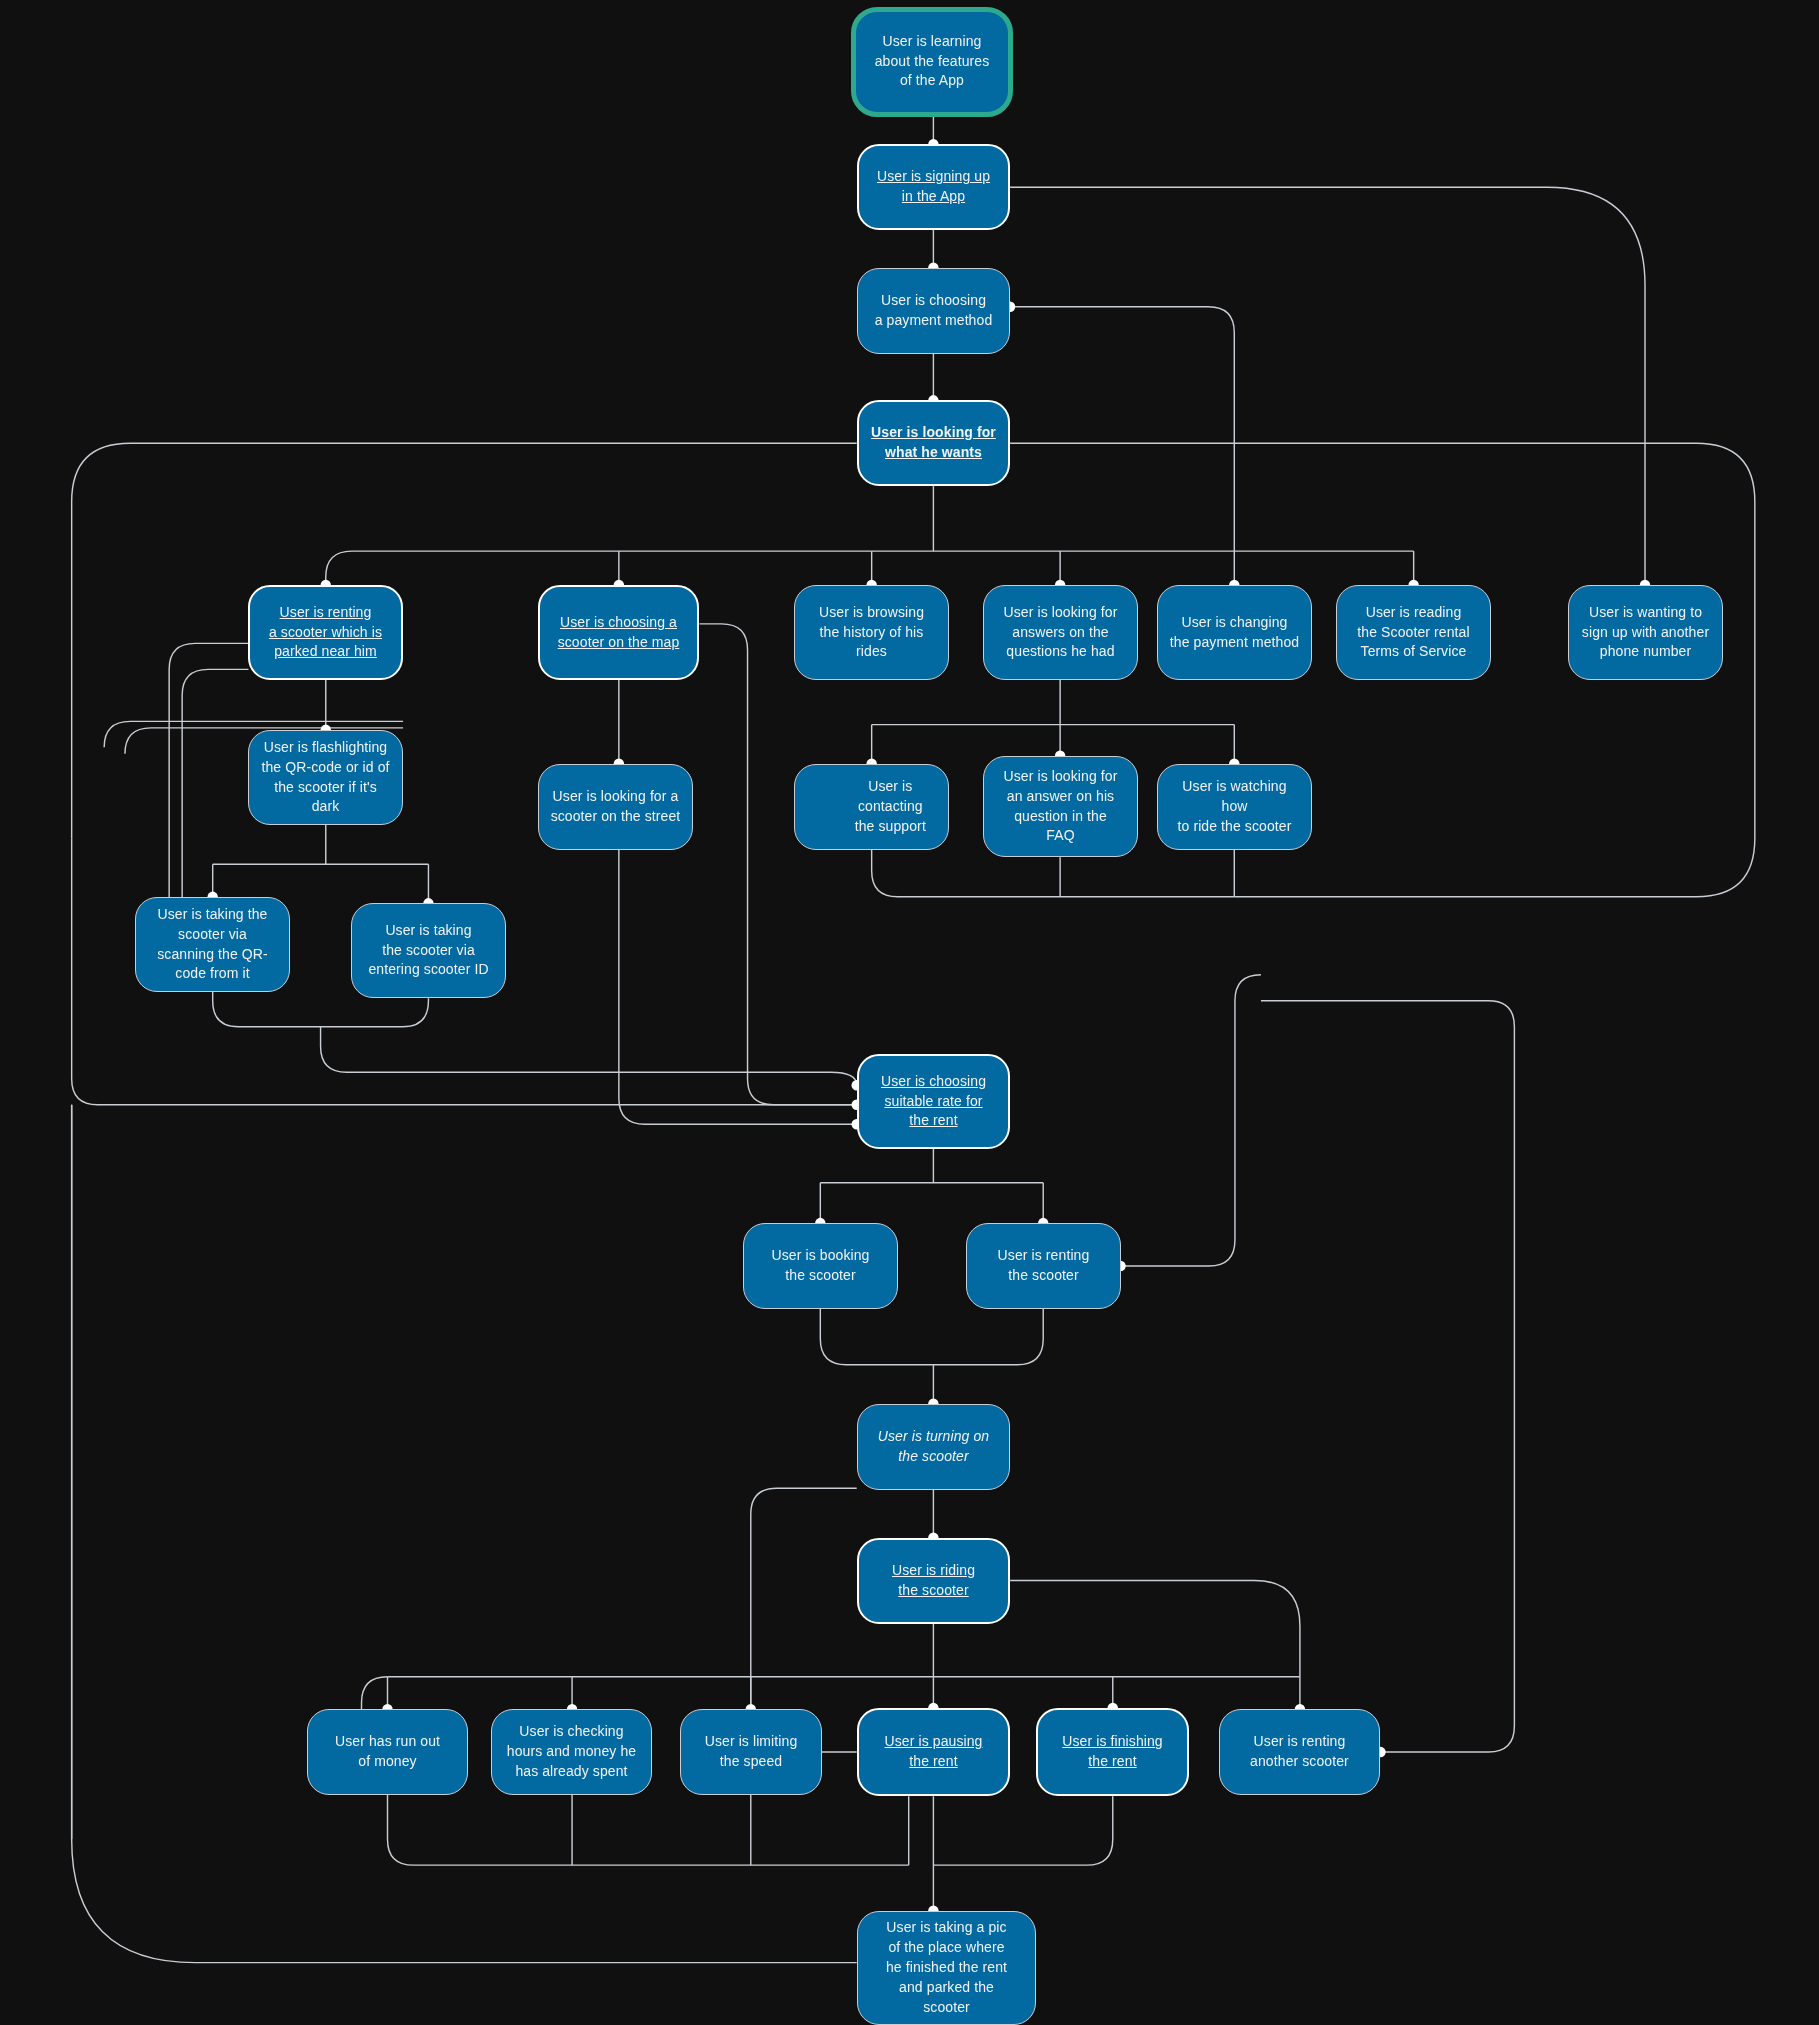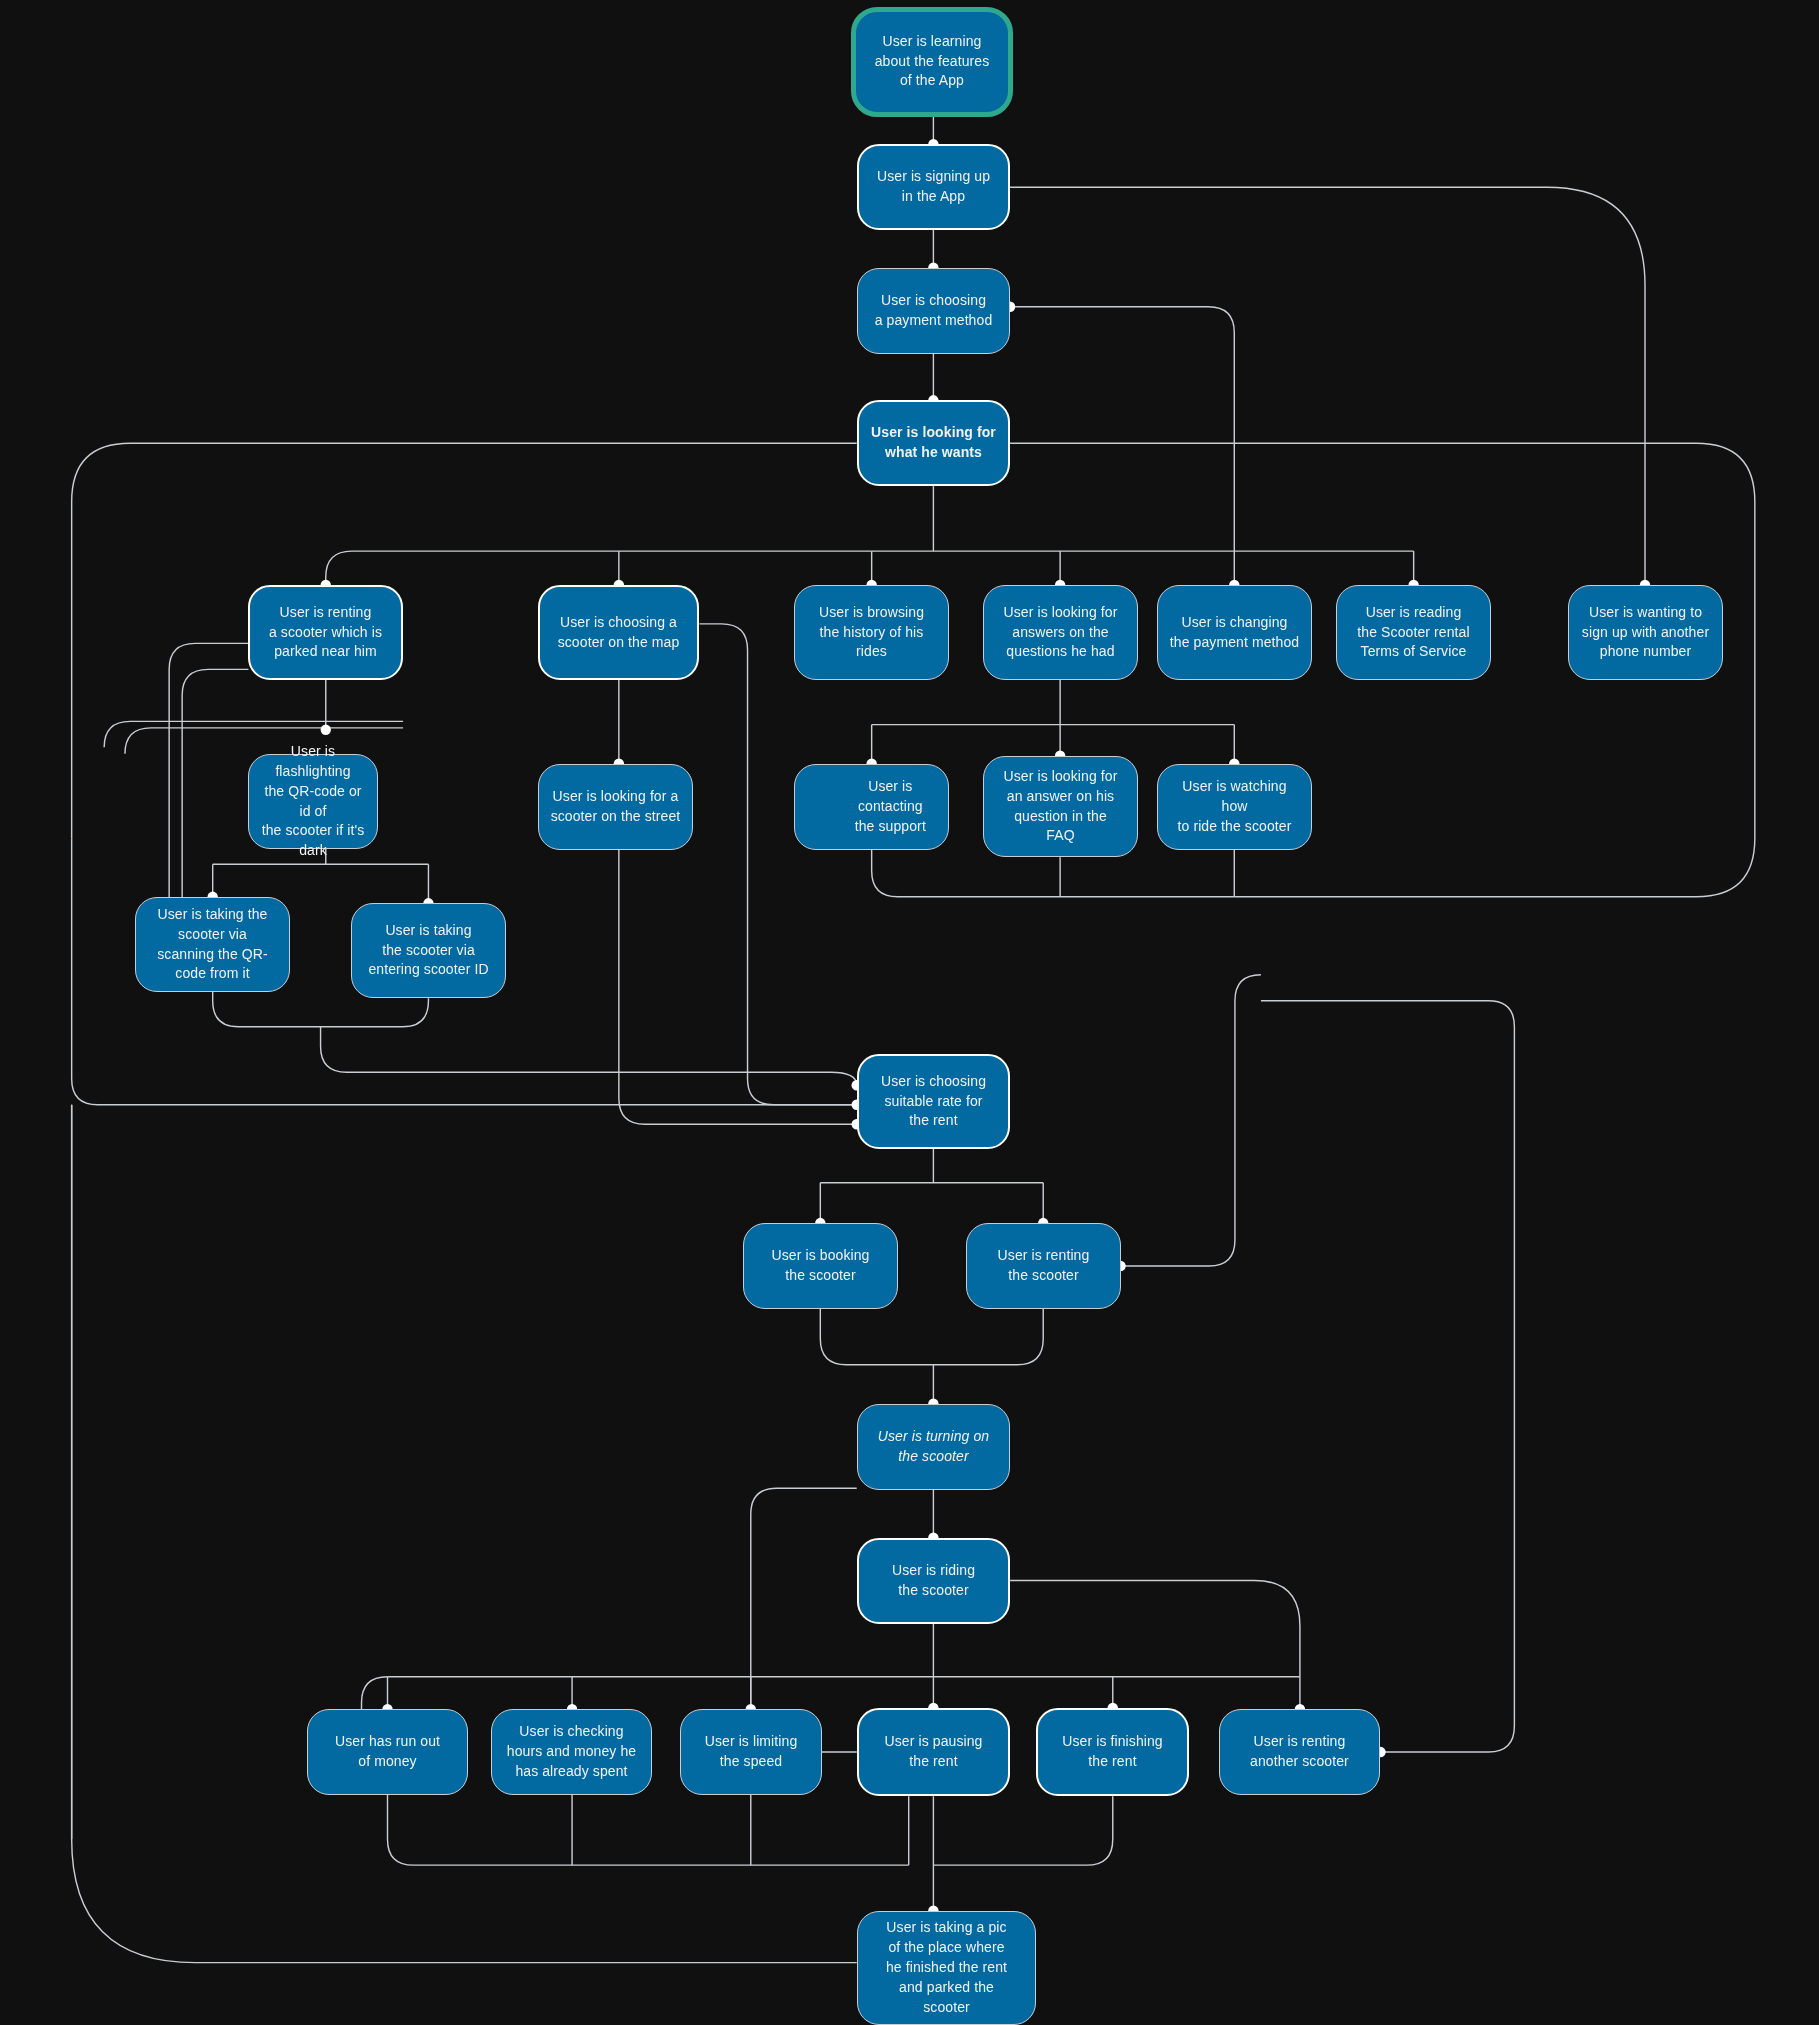--- a/index.html
+++ b/index.html
@@ -19,21 +19,21 @@
     border:1.3px solid #c9cdd4;
     border-radius:22px;
     display:flex;align-items:center;justify-content:center;
     text-align:center;
     color:#f2f3f5;
     font-size:14px;
     line-height:1.42;
     letter-spacing:0.1px;
     padding:5.2px 10.4px;
   }
-  .node.strong{border-width:2.6px;border-color:#ffffff;}
+  .node.strong{border-width:2.6px;border-color:#ffffff;text-decoration:underline;}
   .node.accent{border-width:5.8px;border-color:#2fa98d;border-radius:26px;}
   .node.bold{font-weight:bold;}
   .node span{display:block;white-space:pre-line;}
 </style>
 </head>
 <body>
 
 <div id="canvas">
 
   <svg class="edges" viewBox="0 0 2800 3116">
@@ -219,21 +219,21 @@
       <div class="node normal" style="left: 1336px; top: 585px; width: 155px; height: 95px;">
         <span>User is reading
 the Scooter rental
 Terms of Service</span>
       </div>
       <div class="node normal" style="left: 1568px; top: 585px; width: 155px; height: 95px;">
         <span>User is wanting to
 sign up with another
 phone number</span>
       </div>
-      <div class="node normal" style="left: 248px; top: 730px; width: 130px; height: 95px; margin-top: 24px;">
+      <div class="node normal" style="left: 248px; top: 730px; width: 155px; height: 95px;">
         <span>User is flashlighting
 the QR-code or id of
 the scooter if it's
 dark</span>
       </div>
       <div class="node normal" style="left: 538px; top: 764px; width: 155px; height: 86px;">
         <span>User is looking for a
 scooter on the street</span>
       </div>
       <div class="node normal" style="left: 794px; top: 764px; width: 155px; height: 86px; padding-left: 48px;">

